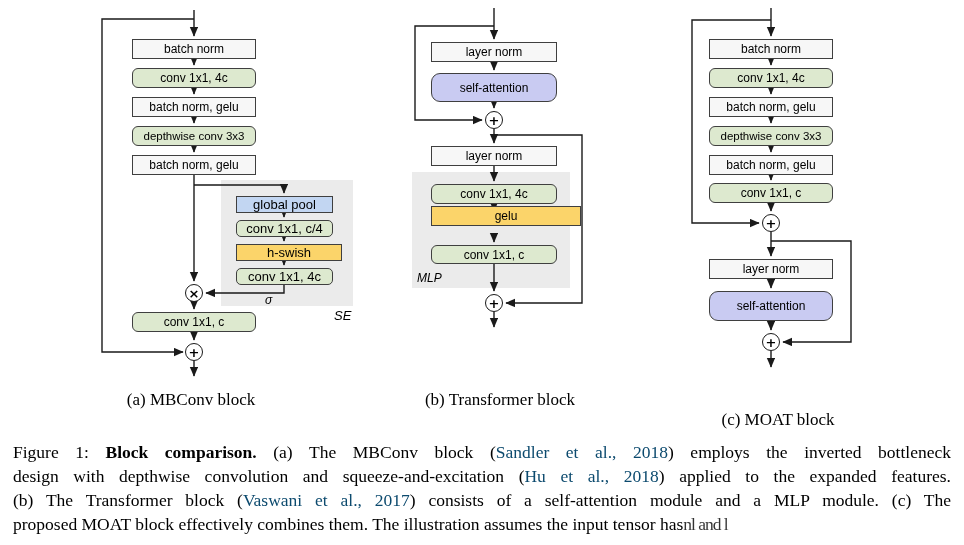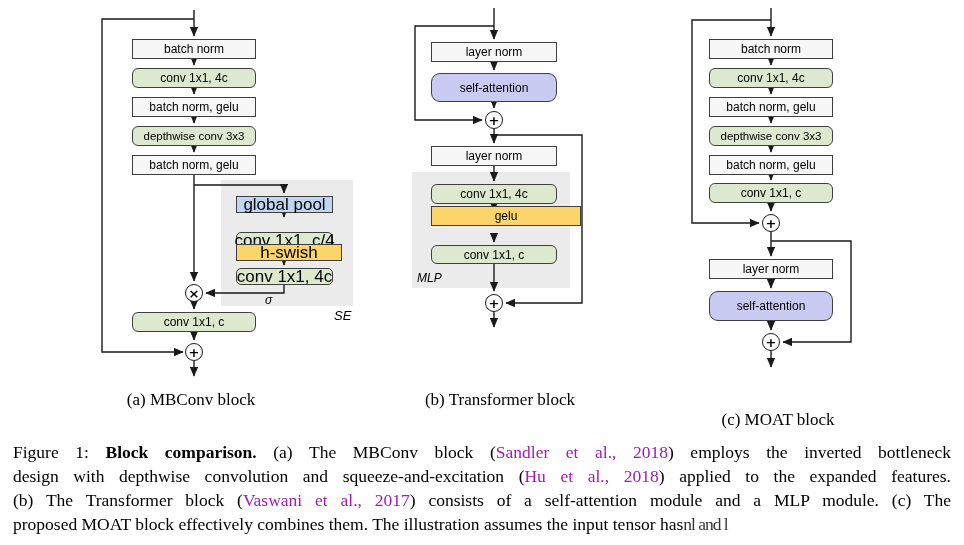--- a/index.html
+++ b/index.html
@@ -7,34 +7,34 @@
          font-family:"Liberation Sans",sans-serif;color:#000;}
   .panel{position:absolute;background:#ebebeb;}
   svg.flow{position:absolute;left:0;top:0;}
   .box{position:absolute;box-sizing:border-box;border:1.5px solid #3f3f3f;background:#f7f7f7;
        display:flex;align-items:center;justify-content:center;
        font:12px "Liberation Sans",sans-serif;white-space:nowrap;}
   .green{background:#dde9cf;border-radius:6px;text-align:center;}
   .purple{background:#c9cbf2;border-radius:9px;}
   .blue{background:#c2d6f2;}
   .yellow{background:#fbd46a;}
-  .small{font-size:17px;}
+  .small{font-size:13px;}
   .op{position:absolute;width:18px;height:18px;box-sizing:border-box;border:1.5px solid #1a1a1a;
       border-radius:50%;background:#fff;display:flex;align-items:center;justify-content:center;
       font:600 13px "DejaVu Sans",sans-serif;line-height:1;}
   .annot{position:absolute;font:italic 12px "Liberation Sans",sans-serif;white-space:nowrap;}
   .annot.se{font-size:13px;}
   .subcap{position:absolute;top:390px;transform:translateX(-50%);
           font:17px "Liberation Serif",serif;white-space:nowrap;}
   .caption{position:absolute;left:13px;top:440px;width:938px;
            font:17.5px "Liberation Serif",serif;}
   .cline{text-align:justify;line-height:24px;}
   .cline.j{text-align-last:justify;}
   .bold{font-weight:bold;margin-top:33px;}
-  .cite{color:#a21caf;}
+  .cite{color:#0c4a6e;}
   .artifact{filter:blur(0.7px);opacity:.8;letter-spacing:-1px;}
 </style>
 </head>
 <body>
 
 <div id="stage">
 
   <div class="panel" style="left:221px;top:180px;width:132px;height:126px;"></div>
   <div class="panel" style="left:412px;top:172px;width:158px;height:116px;"></div>
 
@@ -89,21 +89,21 @@
       <path d="M771,351 V367" marker-end="url(#arr)"></path>
     </g>
   </svg>
 
   <div class="box" style="left:132px;top:39px;width:124px;height:20px;">batch norm</div>
   <div class="box green" style="left:132px;top:68px;width:124px;height:20px;">conv 1x1, 4c</div>
   <div class="box" style="left:132px;top:97px;width:124px;height:20px;">batch norm, gelu</div>
   <div class="box green" style="left:132px;top:126px;width:124px;height:20px;font-size:11.5px;">depthwise conv 3x3</div>
   <div class="box" style="left:132px;top:155px;width:124px;height:20px;">batch norm, gelu</div>
   <div class="box blue small" style="left:236px;top:196px;width:97px;height:17px;">global pool</div>
-  <div class="box green small" style="left:236px;top:232px;width:97px;height:17px;border-radius:5px;">conv 1x1, c/4</div>
+  <div class="box green small" style="left:236px;top:220px;width:97px;height:17px;border-radius:5px;">conv 1x1, c/4</div>
   <div class="box yellow small" style="left:236px;top:244px;width:106px;height:17px;">h-swish</div>
   <div class="box green small" style="left:236px;top:268px;width:97px;height:17px;border-radius:5px;">conv 1x1, 4c</div>
   <div class="annot" style="left:265px;top:293px;">σ</div>
   <div class="annot se" style="left:334px;top:288px;margin-top:20px;">SE</div>
   <div class="box green" style="left:132px;top:312px;width:124px;height:20px;">conv 1x1, c</div>
   <div class="op" style="left:185px;top:284px;">
     <span>×</span>
   </div>
   <div class="op" style="left:185px;top:343px;">
     <span>+</span>

